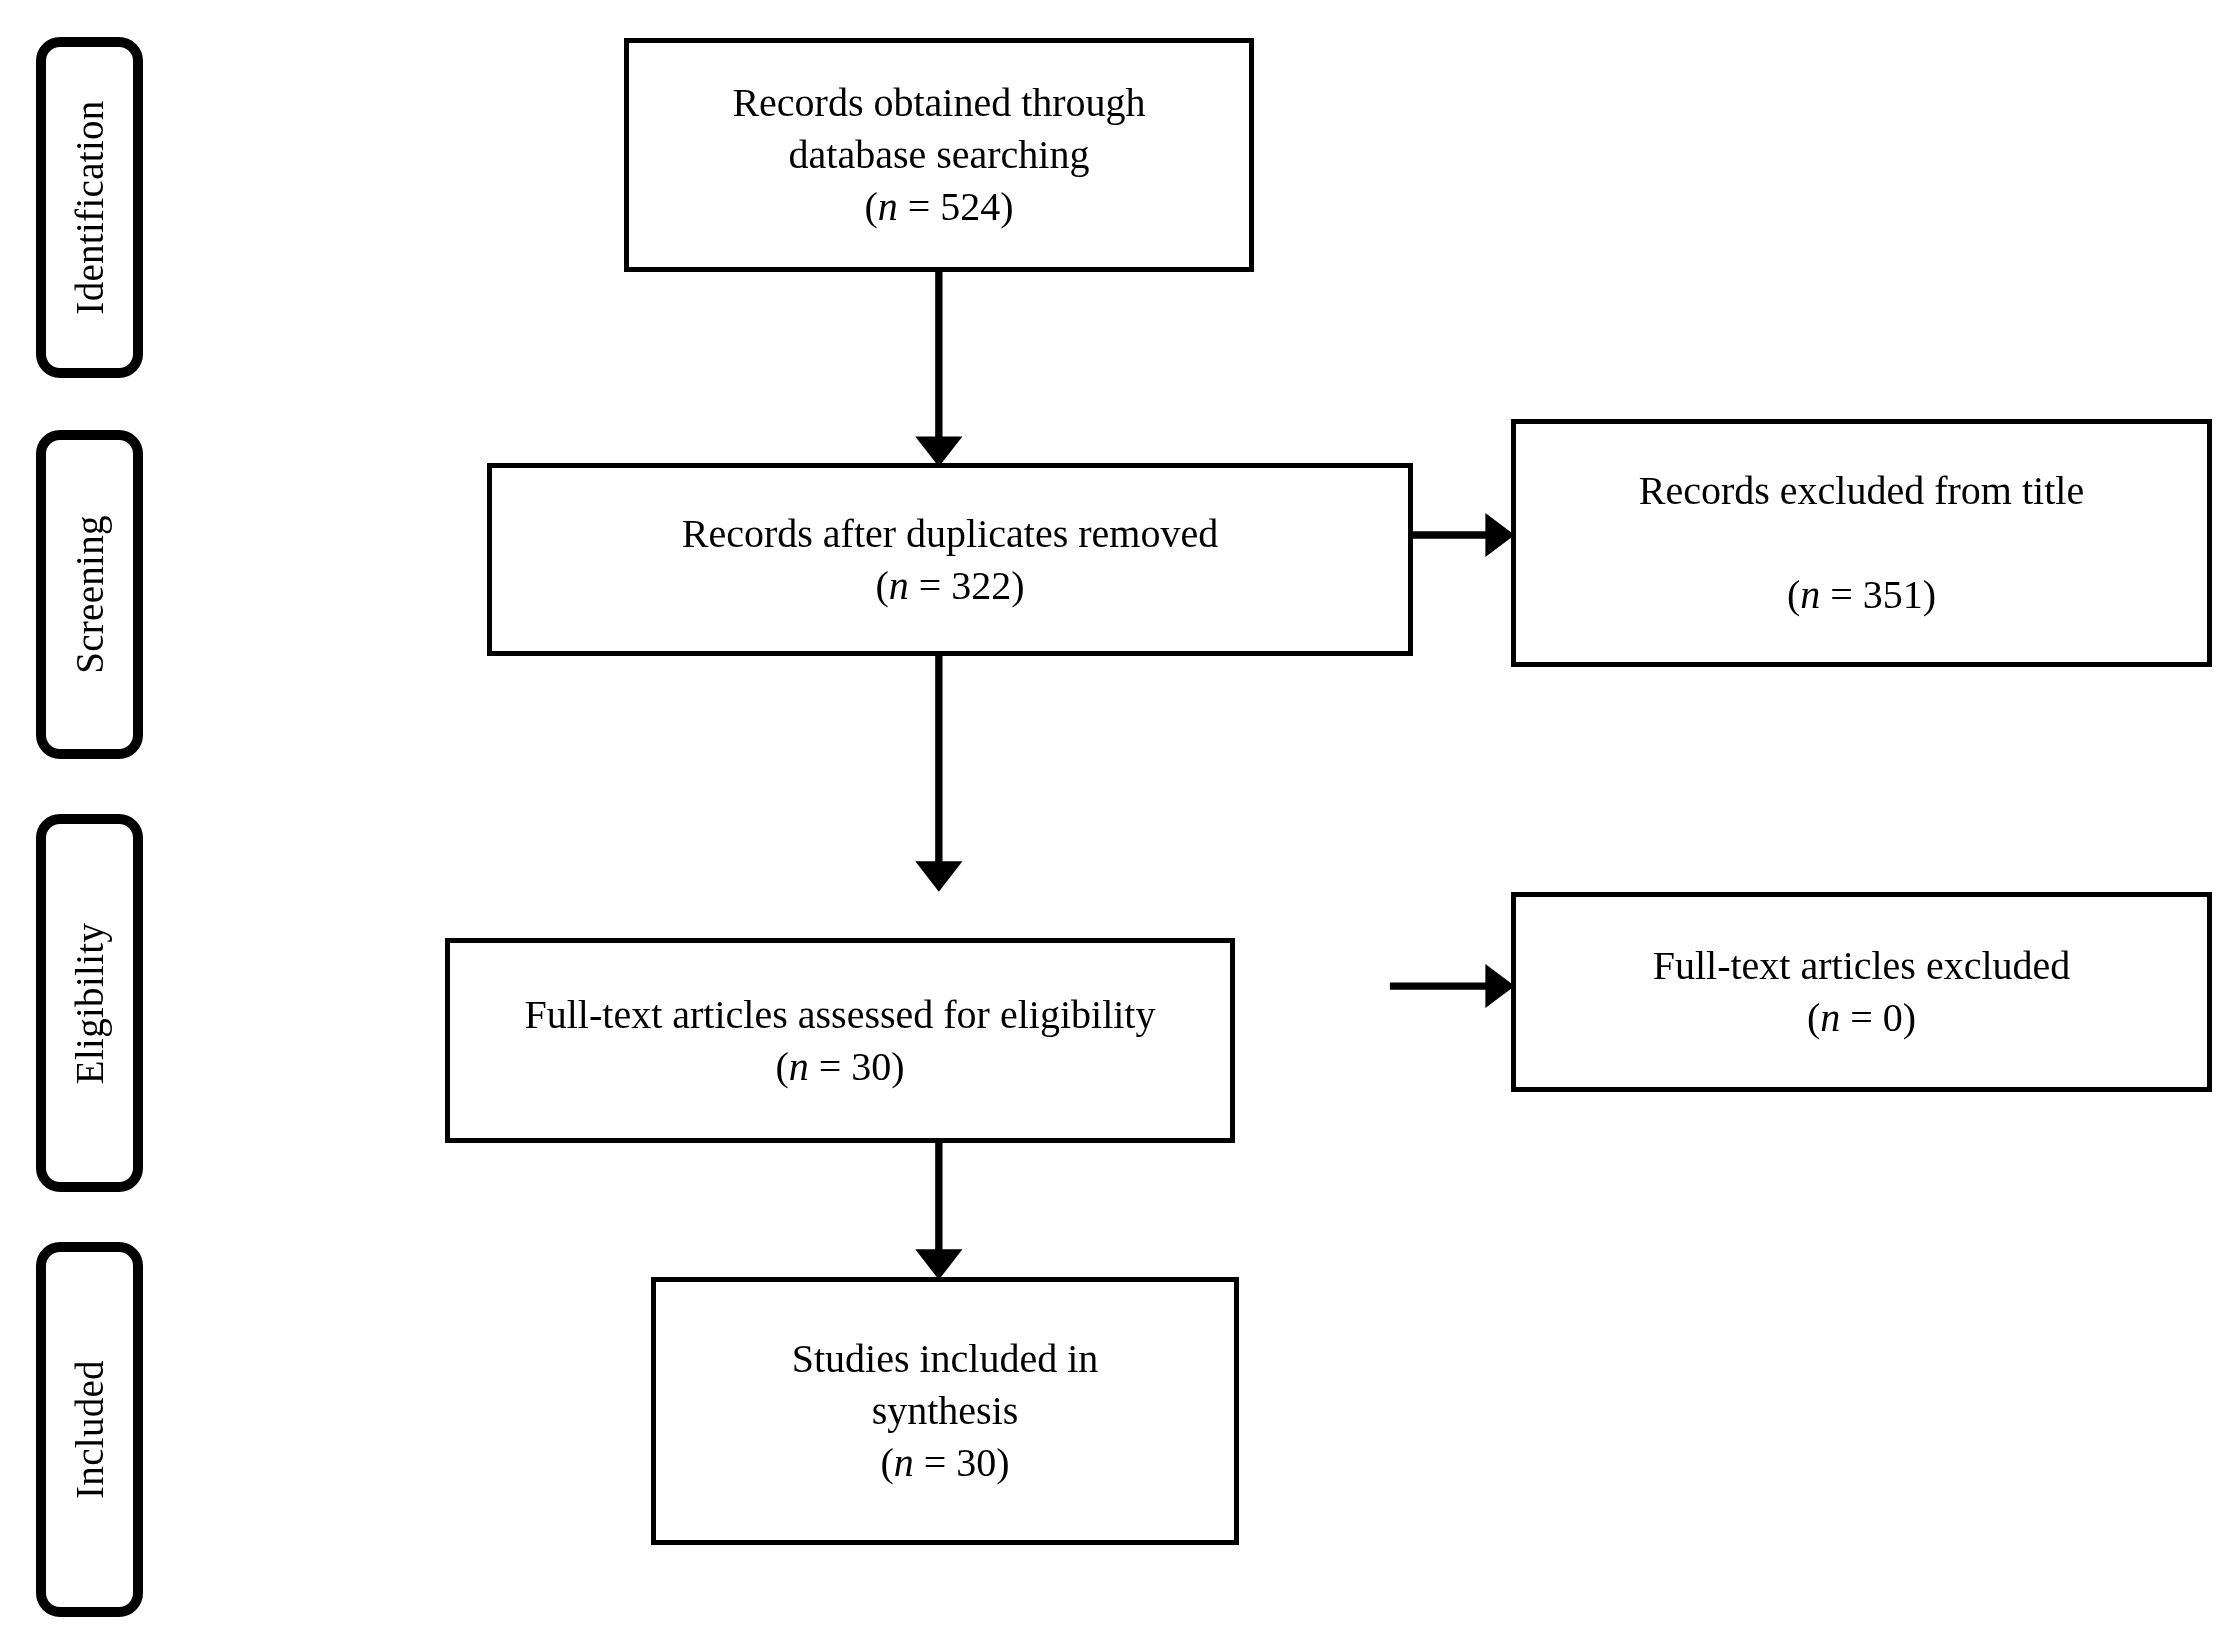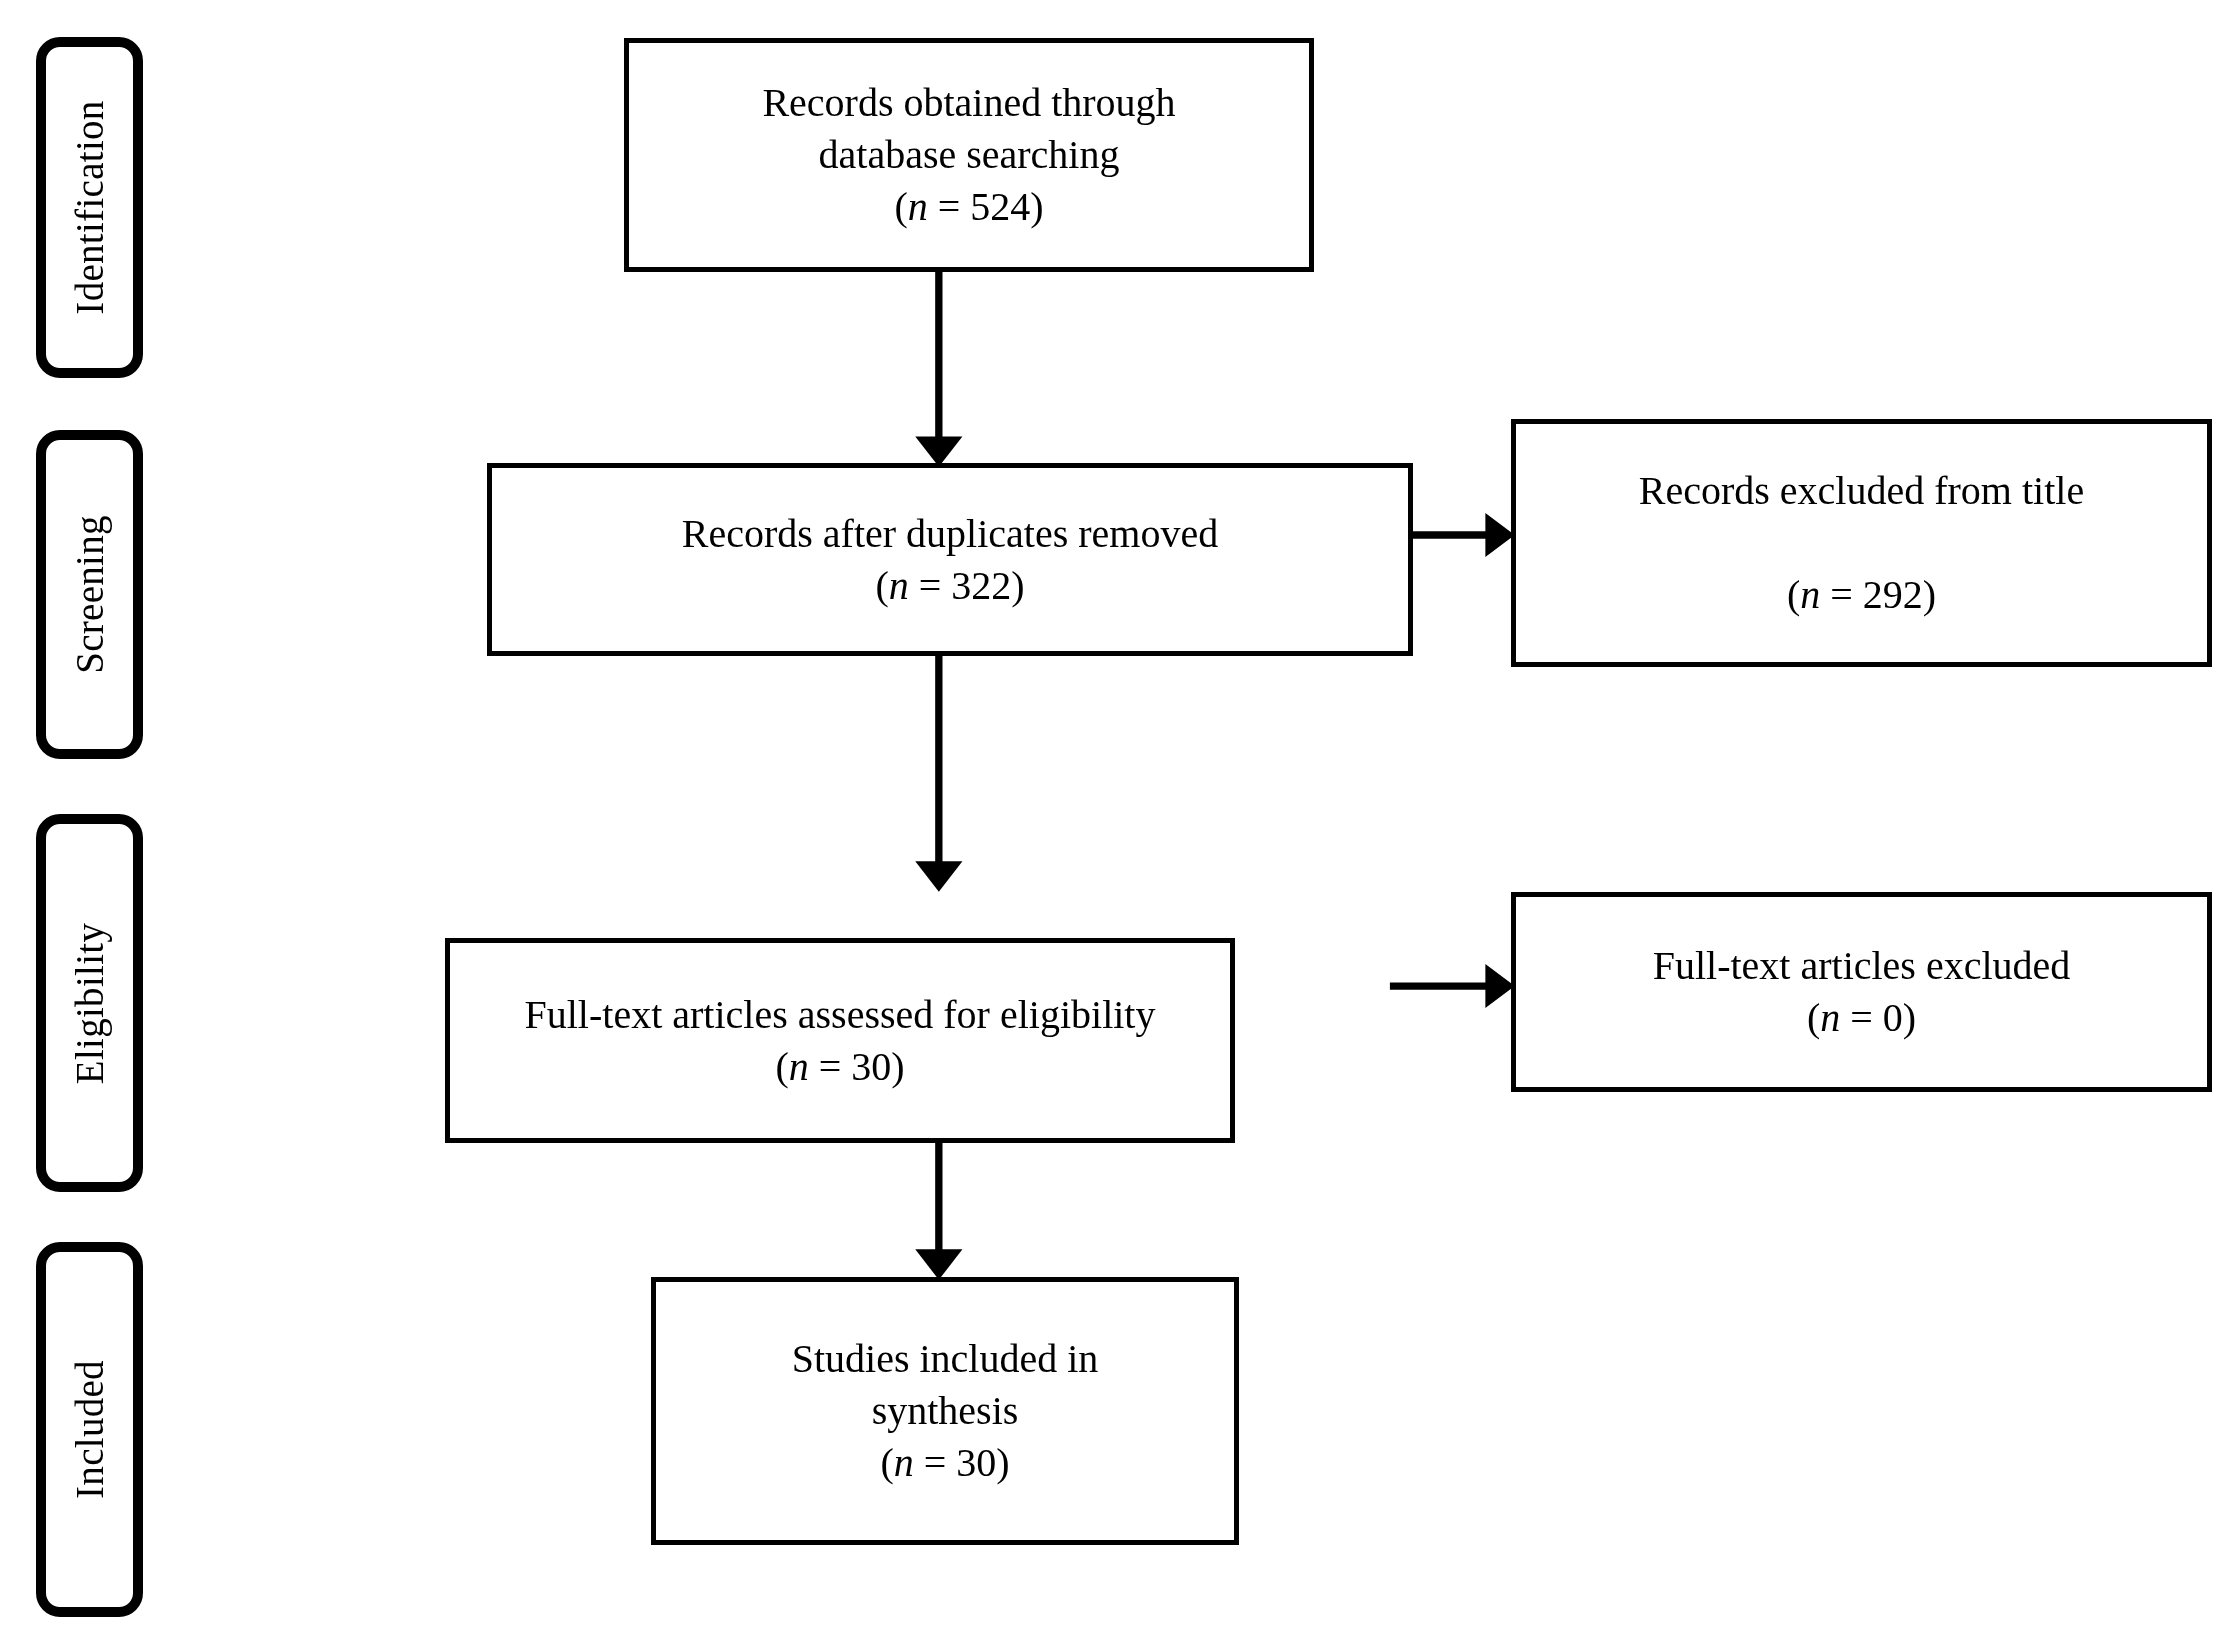--- a/index.html
+++ b/index.html
@@ -108,40 +108,40 @@
   </div>
 
   <div class="stage-pill" style="left:36px; top:814px; width:107px; height:378px;">
     <span class="stage-pill-label">Eligibility</span>
   </div>
 
   <div class="stage-pill" style="left:36px; top:1242px; width:107px; height:375px;">
     <span class="stage-pill-label">Included</span>
   </div>
 
-  <div class="flow-box" style="left:624px; top:38px; width:690px; height:234px;">
+  <div class="flow-box" style="left:624px; top:38px; width:630px; height:234px;">
     <div class="flow-box-text">
       <span>Records obtained through</span><br>
       <span>database searching</span><br>
       <span>(<span class="n-italic">n</span><span> = </span><span>524</span>)</span>
     </div>
   </div>
 
   <div class="flow-box" style="left:467px; top:463px; width:926px; height:193px;margin-left:20px;">
     <div class="flow-box-text">
       <span>Records after duplicates removed</span><br>
       <span>(<span class="n-italic">n</span> = <span>322</span>)</span>
     </div>
   </div>
 
   <div class="flow-box" style="left:1511px; top:419px; width:701px; height:248px;">
     <div class="flow-box-text">
       <span>Records excluded from title</span><br>
       <br>
-      <span>(<span class="n-italic">n</span> = <span>292</span>)</span>
+      <span>(<span class="n-italic">n</span> = <span>351</span>)</span>
     </div>
   </div>
 
   <div class="flow-box" style="left:445px; top:891px; width:790px; height:205px;margin-top:47px;">
     <div class="flow-box-text">
       <span>Full-text articles assessed for eligibility</span><br>
       <span>(<span class="n-italic">n</span> = <span>30</span>)</span>
     </div>
   </div>
 

